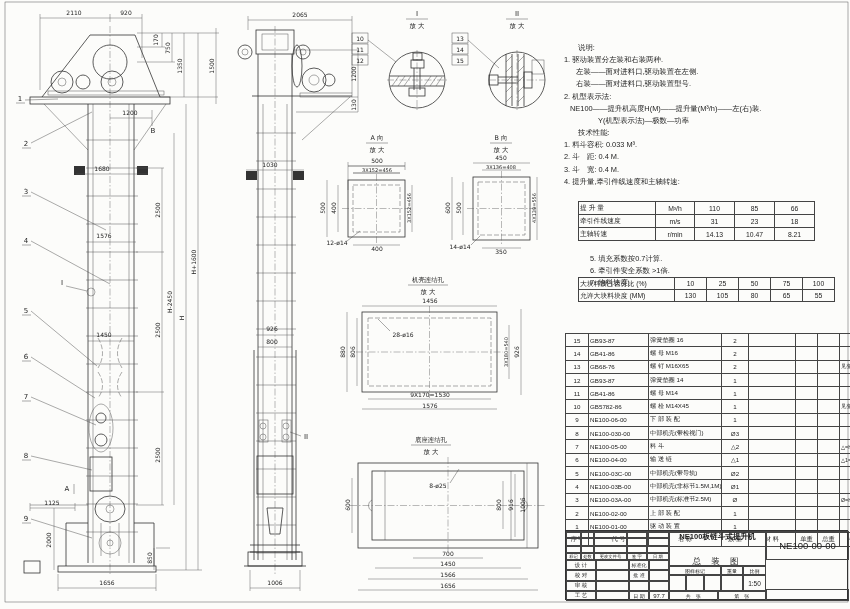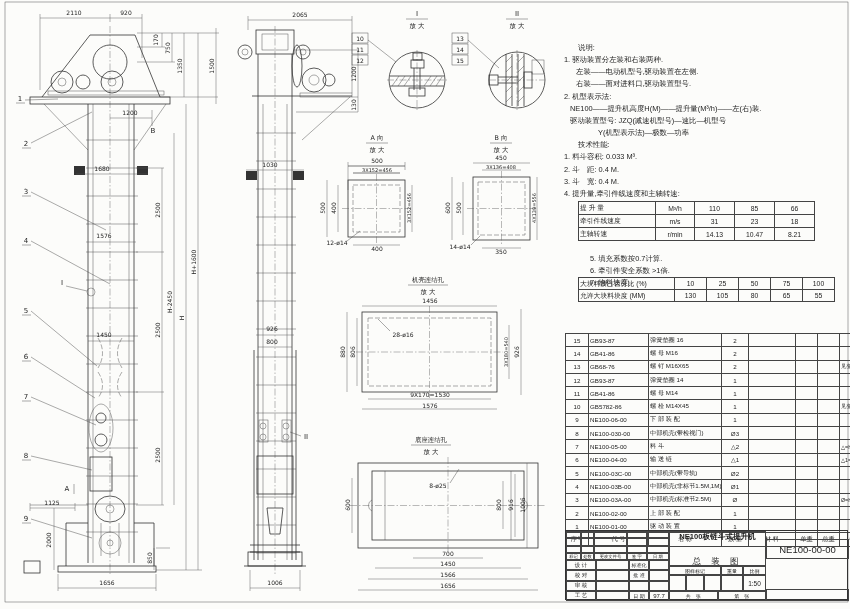--- a/index.html
+++ b/index.html
@@ -305,25 +305,24 @@
     <text class="dt" x="448" y="556">700</text>
     <text class="dt" x="448" y="566">1450</text>
     <text class="dt" x="448" y="577">1566</text>
     <text class="dt" x="448" y="588">1656</text>
   </g>
 </svg>
 
 <div class="abs" style="left:564px;top:42px;width:270px">
   <div class="nl i3">说明:</div>
   <div class="nl">1. 驱动装置分左装和右装两种.</div>
-  <div class="nl i2">左装——电动机型号,驱动装置在左侧.</div>
+  <div class="nl i2">左装——面对进料口,驱动装置在左侧.</div>
   <div class="nl i2">右装——面对进料口,驱动装置型号.</div>
   <div class="nl">2. 机型表示法:</div>
   <div class="nl i1">NE100——提升机高度H(M)——提升量(M³/h)——左(右)装.</div>
-  <div class="nl i1">驱动装置型号: JZQ(减速机型号)—速比—机型号</div>
   <div class="nl i4">Y(机型表示法)—极数—功率</div>
   <div class="nl i3">技术性能:</div>
   <div class="nl">1. 料斗容积: 0.033 M³.</div>
   <div class="nl">2. 斗　距: 0.4 M.</div>
   <div class="nl">3. 斗　宽: 0.4 M.</div>
   <div class="nl">4. 提升量,牵引件线速度和主轴转速:</div>
 </div>
 
 <table class="abs lt" style="left:578px;top:201px;width:221px">
   <tbody>
@@ -591,17 +590,17 @@
   <div class="tc" style="left:155px;top:35px;width:22px;height:9px">重量</div>
   <div class="tc" style="left:177px;top:35px;width:23px;height:9px">比例</div>
   <div class="tc" style="left:103px;top:44px;width:17.3px;height:16px"></div>
   <div class="tc" style="left:120.3px;top:44px;width:17.3px;height:16px"></div>
   <div class="tc" style="left:137.6px;top:44px;width:17.4px;height:16px"></div>
   <div class="tc" style="left:155px;top:44px;width:22px;height:16px"></div>
   <div class="tc" style="left:177px;top:44px;width:23px;height:16px;font-size:6.5px">1:50</div>
   <div class="tc" style="left:103px;top:60px;width:48.5px;height:10px">共　张</div>
   <div class="tc" style="left:151.5px;top:60px;width:48.5px;height:10px">第　张</div>
 
-  <div class="tc" style="left:200px;top:8px;width:83px;height:20px;font-size:9.5px">NE100-00-00</div>
+  <div class="tc" style="left:200px;top:0;width:83px;height:29px;font-size:9.5px">NE100-00-00</div>
   <div class="tc" style="left:200px;top:58px;width:83px;height:12px"></div>
 </div>
 
 </div>
 
 </body></html>

